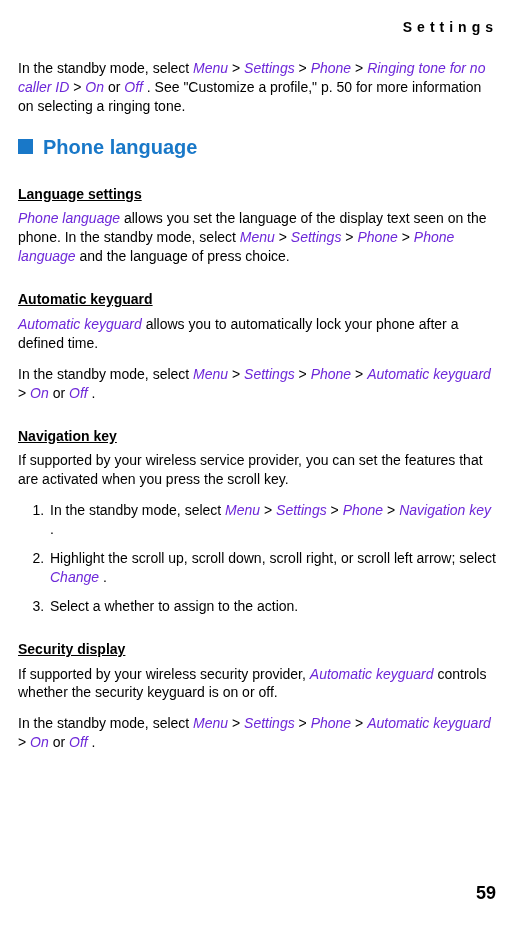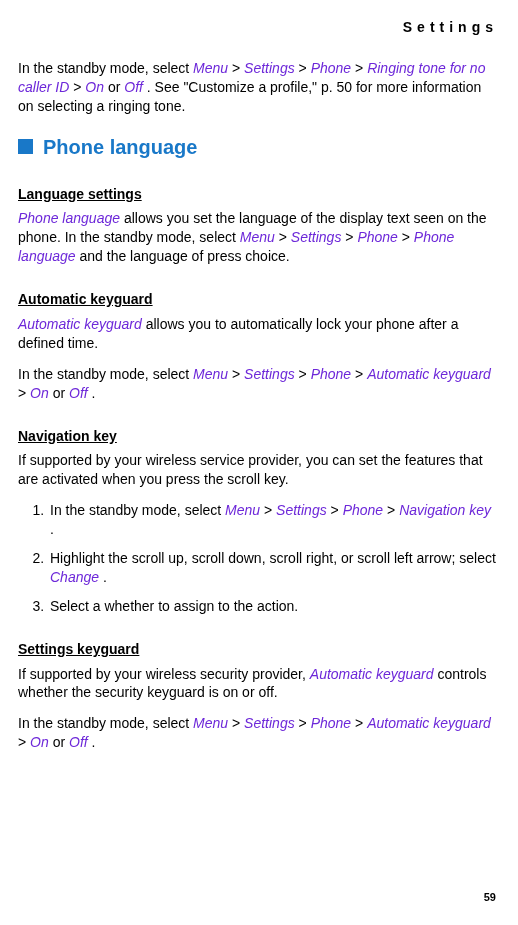--- a/index.html
+++ b/index.html
@@ -19,21 +19,21 @@
       font-weight: bold;
       font-size: 14px;
       letter-spacing: 5px;
       margin-bottom: 22px;
     }
     .page-number {
       position: absolute;
       bottom: 20px;
       right: 22px;
       font-weight: bold;
-      font-size: 11px;
+      font-size: 18px;
     }
     .para { margin-bottom: 12px; }
     .blue { color: #6d28d9; }
     .section-title {
       font-size: 20px;
       font-weight: bold;
       color: #1978c8;
       margin-top: 18px;
       margin-bottom: 14px;
     }
@@ -140,21 +140,21 @@
     <span>.</span>
   </li>
   <li>
     <span>Highlight the scroll up, scroll down, scroll right, or scroll left arrow; select </span>
     <span class="blue italic">Change</span>
     <span>.</span>
   </li>
   <li>Select a whether to assign to the action.</li>
 </ol>
 
-<h3 class="sub-heading">Settings keyguard</h3>
+<h3 class="sub-heading">Security display</h3>
 <p class="para">
   <span>If supported by your wireless security provider, </span>
   <span class="blue italic">Automatic keyguard</span>
   <span> controls whether the security keyguard is on or off.</span>
 </p>
 <p class="para">
   <span>In the standby mode, select </span>
   <span class="blue italic">Menu</span>
   <span> &gt; </span>
   <span class="blue italic">Settings</span>

